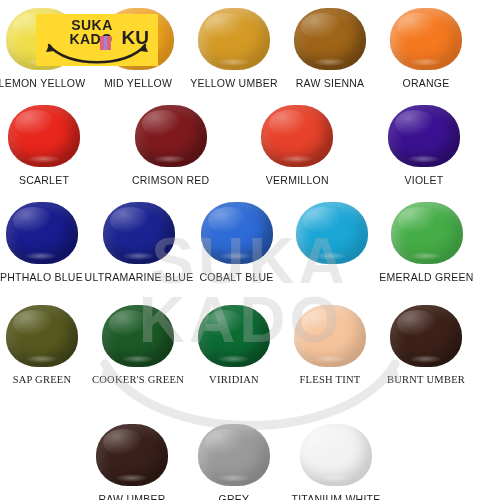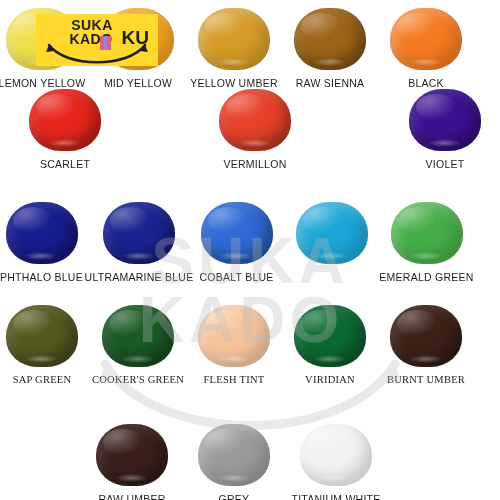--- a/index.html
+++ b/index.html
@@ -77,21 +77,21 @@
     font-size:10.5px;
     letter-spacing:.25px;
     color:#1d1d1d;
     text-align:center;
     white-space:nowrap;
     font-weight:400;
   }
 
   
   .row.r1{ position:absolute; top:6px;   left:0; }
-  .row.r2{ position:absolute; top:87px; left:0;margin-left:21px; }
+  .row.r2{ position:absolute; top:103px; left:0; }
   .row.r3{ position:absolute; top:200px; left:0; }
   .row.r4{ position:absolute; top:303px; left:0;font-family:Liberation Serif, serif; }
   .row.r5{ position:absolute; top:422px; left:0; }
 
   
   .row.cols5 .cell:first-child{ margin-left:-6px; }
   .row.cols5 .cell:last-child{ margin-right:-6px; }
 
   
   .watermark{
@@ -192,30 +192,34 @@
     <div class="cell">
       <div class="swatch light" style="background: rgb(212, 154, 37);"></div>
       <div class="label">YELLOW UMBER</div>
     </div>
     <div class="cell">
       <div class="swatch" style="background: rgb(158, 100, 24);"></div>
       <div class="label">RAW SIENNA</div>
     </div>
     <div class="cell">
       <div class="swatch light" style="background: rgb(244, 121, 32);"></div>
-      <div class="label">BLACK</div>
+      <div class="label">ORANGE</div>
     </div>
   </div>
 
   <div class="row cols5 r2">
     <div class="cell">
       <div class="swatch" style="background: rgb(232, 38, 28);"></div>
       <div class="label">SCARLET</div>
     </div>
     <div class="cell">
+      <div class="swatch" style="background: rgb(126, 26, 30);"></div>
+      <div class="label">CRIMSON RED</div>
+    </div>
+    <div class="cell">
       <div class="swatch" style="background: rgb(232, 66, 42);"></div>
       <div class="label">VERMILLON</div>
     </div>
     <div class="cell">
       <div class="swatch" style="background: rgb(59, 17, 145);"></div>
       <div class="label">VIOLET</div>
     </div>
   </div>
 
   <div class="row cols5 r3">
@@ -243,26 +247,26 @@
   <div class="row cols5 r4">
     <div class="cell">
       <div class="swatch" style="background: rgb(86, 89, 31);"></div>
       <div class="label">SAP GREEN</div>
     </div>
     <div class="cell">
       <div class="swatch" style="background: rgb(27, 90, 38);"></div>
       <div class="label">COOKER'S GREEN</div>
     </div>
     <div class="cell">
+      <div class="swatch" style="background: rgb(12, 107, 51);"></div>
+      <div class="label">VIRIDIAN</div>
+    </div>
+    <div class="cell">
       <div class="swatch light" style="background: rgb(246, 196, 156);"></div>
       <div class="label">FLESH TINT</div>
-    </div>
-    <div class="cell">
-      <div class="swatch" style="background: rgb(12, 107, 51);"></div>
-      <div class="label">VIRIDIAN</div>
     </div>
     <div class="cell">
       <div class="swatch" style="background: rgb(61, 33, 24);"></div>
       <div class="label">BURNT UMBER</div>
     </div>
   </div>
 
   <div class="row cols4 r5">
     <div class="cell">
       <div class="swatch" style="background: rgb(58, 32, 27);"></div>

